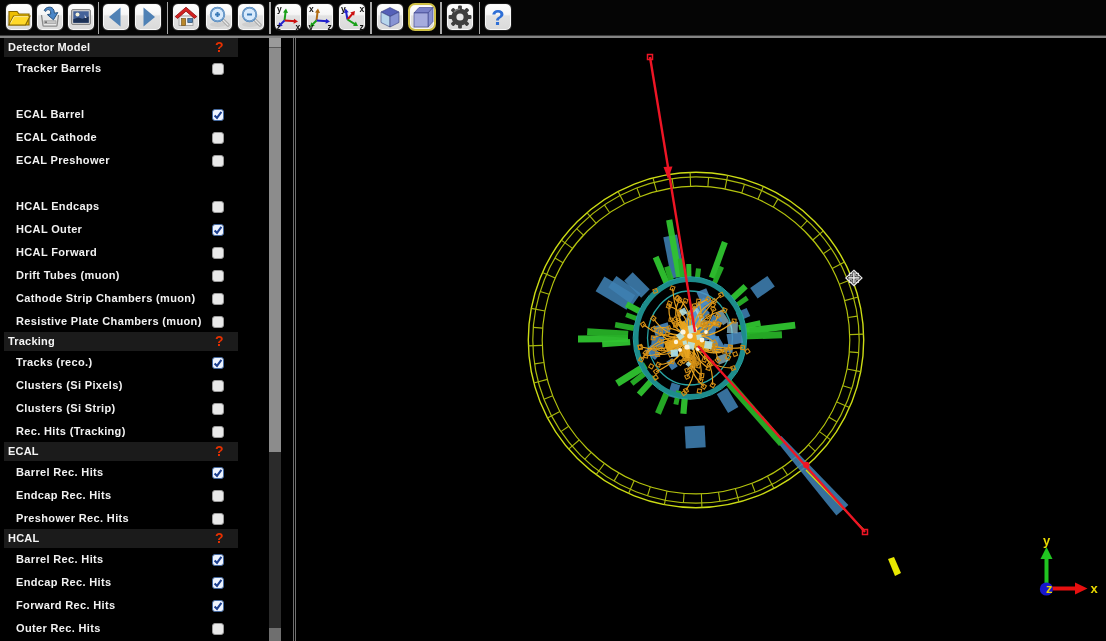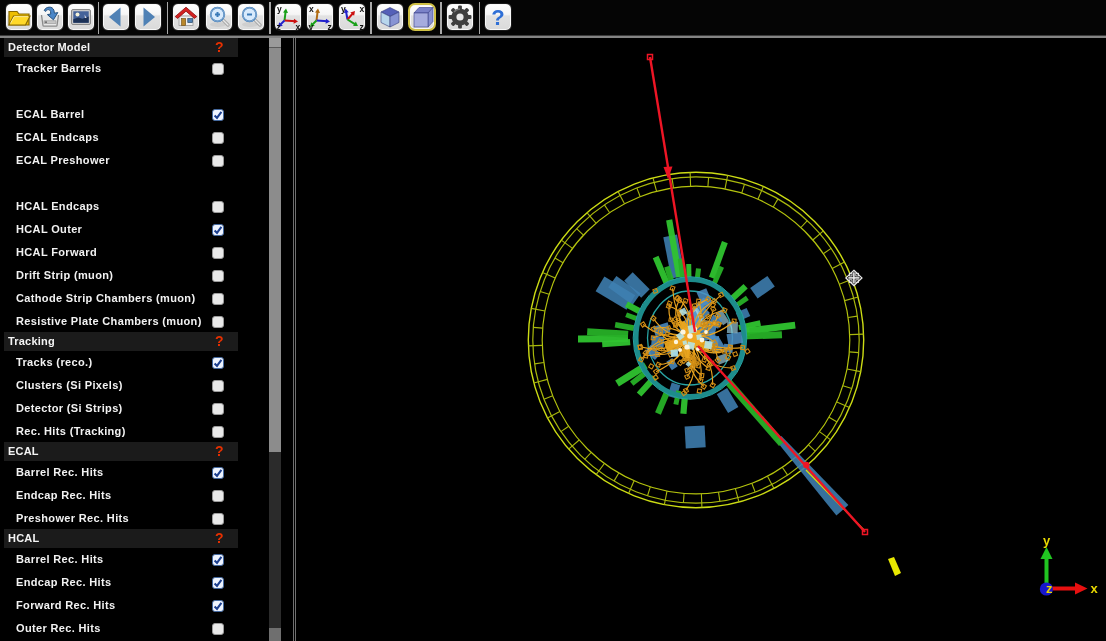--- a/index.html
+++ b/index.html
@@ -214,21 +214,21 @@
       </div>
       <div class="row" style="top:65.5px">
         <span class="rt">ECAL Barrel</span>
         <span class="cb c">
           <svg width="12" height="12" viewBox="0 0 12 12">
             <polyline points="2.6,6.4 5,8.9 9.4,2.9" fill="none" stroke="#1c3f8f" stroke-width="2.1"></polyline>
           </svg>
         </span>
       </div>
       <div class="row" style="top:88.5px">
-        <span class="rt">ECAL Endcaps</span>
+        <span class="rt">ECAL Cathode</span>
         <span class="cb"></span>
       </div>
       <div class="row" style="top:111.5px">
         <span class="rt">ECAL Preshower</span>
         <span class="cb"></span>
       </div>
       <div class="row" style="top:157.5px">
         <span class="rt">HCAL Endcaps</span>
         <span class="cb"></span>
       </div>
@@ -238,21 +238,21 @@
           <svg width="12" height="12" viewBox="0 0 12 12">
             <polyline points="2.6,6.4 5,8.9 9.4,2.9" fill="none" stroke="#1c3f8f" stroke-width="2.1"></polyline>
           </svg>
         </span>
       </div>
       <div class="row" style="top:203.5px">
         <span class="rt">HCAL Forward</span>
         <span class="cb"></span>
       </div>
       <div class="row" style="top:226.5px">
-        <span class="rt">Drift Strip (muon)</span>
+        <span class="rt">Drift Tubes (muon)</span>
         <span class="cb"></span>
       </div>
       <div class="row" style="top:249.5px">
         <span class="rt">Cathode Strip Chambers (muon)</span>
         <span class="cb"></span>
       </div>
       <div class="row" style="top:272.5px">
         <span class="rt">Resistive Plate Chambers (muon)</span>
         <span class="cb"></span>
       </div>
@@ -262,21 +262,21 @@
           <svg width="12" height="12" viewBox="0 0 12 12">
             <polyline points="2.6,6.4 5,8.9 9.4,2.9" fill="none" stroke="#1c3f8f" stroke-width="2.1"></polyline>
           </svg>
         </span>
       </div>
       <div class="row" style="top:336.5px">
         <span class="rt">Clusters (Si Pixels)</span>
         <span class="cb"></span>
       </div>
       <div class="row" style="top:359.5px">
-        <span class="rt">Detector (Si Strips)</span>
+        <span class="rt">Clusters (Si Strip)</span>
         <span class="cb"></span>
       </div>
       <div class="row" style="top:382.5px">
         <span class="rt">Rec. Hits (Tracking)</span>
         <span class="cb"></span>
       </div>
       <div class="row" style="top:423.5px">
         <span class="rt">Barrel Rec. Hits</span>
         <span class="cb c">
           <svg width="12" height="12" viewBox="0 0 12 12">

